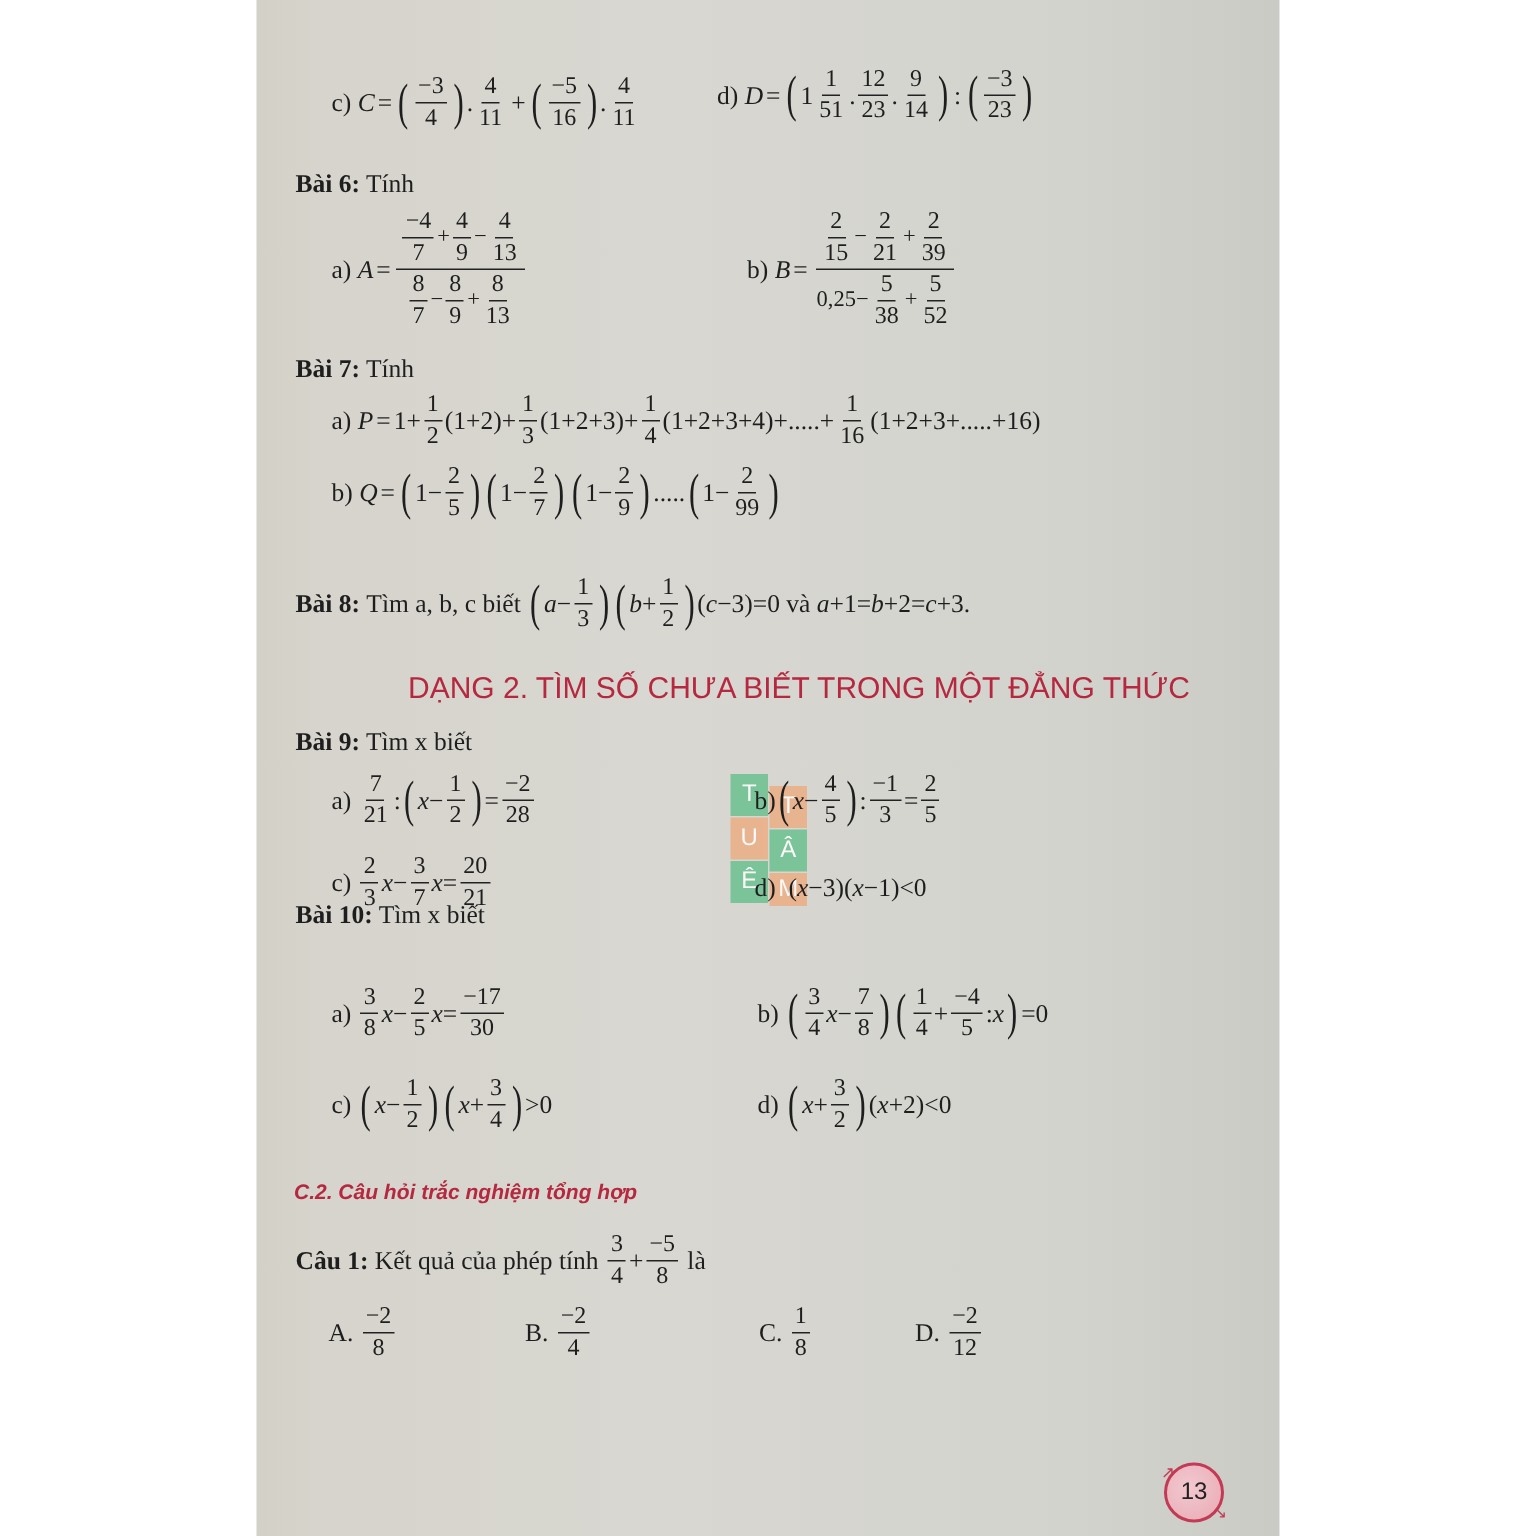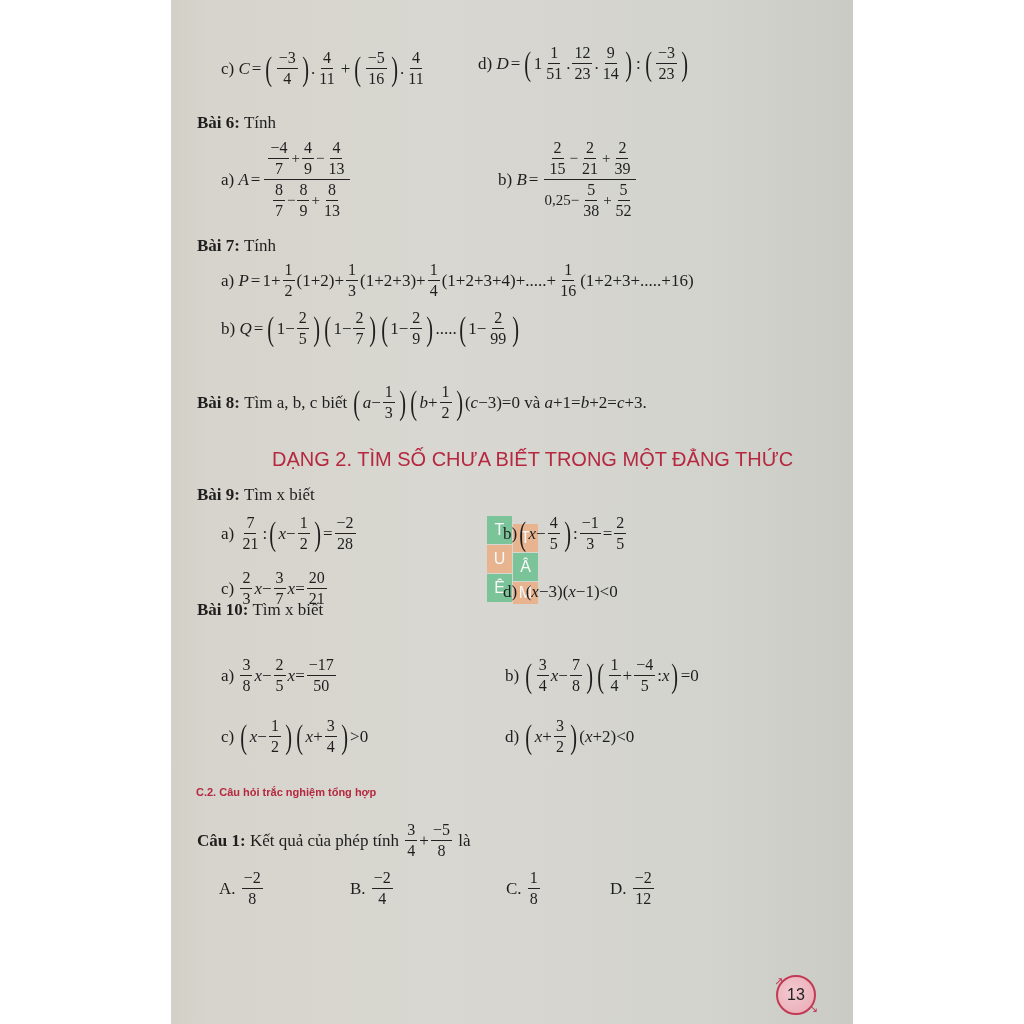--- a/index.html
+++ b/index.html
@@ -248,21 +248,21 @@
 <div class="abs row t" style="left:221px;top:657px;">
   <span>a)</span>&nbsp;
   <span class="frac">
       <span class="n">3</span>
       <span class="d">8</span>
     </span><span class="i">x</span>−<span class="frac">
       <span class="n">2</span>
       <span class="d">5</span>
     </span><span class="i">x</span>=<span class="frac">
       <span class="n">−17</span>
-      <span class="d">50</span>
+      <span class="d">30</span>
     </span>
 </div>
 <div class="abs row t" style="left:505px;top:657px;">
   <span>b)</span>&nbsp;
   <span class="big">(</span><span class="frac">
       <span class="n">3</span>
       <span class="d">4</span>
     </span><span class="i">x</span>−<span class="frac">
       <span class="n">7</span>
       <span class="d">8</span>
@@ -287,21 +287,21 @@
     </span><span class="big">)</span>&gt;0
 </div>
 <div class="abs row t" style="left:505px;top:718px;">
   <span>d)</span>&nbsp;
   <span class="big">(</span><span class="i">x</span>+<span class="frac">
       <span class="n">3</span>
       <span class="d">2</span>
     </span><span class="big">)</span>(<span class="i">x</span>+2)&lt;0
 </div>
 
-<div class="abs red b" style="left:196px;top:786px;font-size:11px;">C.2. Câu hỏi trắc nghiệm tổng hợp</div>
+<div class="abs red b" style="left:196px;top:786px;font-size:14px;font-style:italic;">C.2. Câu hỏi trắc nghiệm tổng hợp</div>
 <div class="abs row t" style="left:197px;top:822px;">
   <span class="b">Câu 1:</span>&nbsp;
   <span>Kết quả của phép tính</span>&nbsp;
   <span class="frac">
       <span class="n">3</span>
       <span class="d">4</span>
     </span>+<span class="frac">
       <span class="n">−5</span>
       <span class="d">8</span>
     </span>&nbsp;

